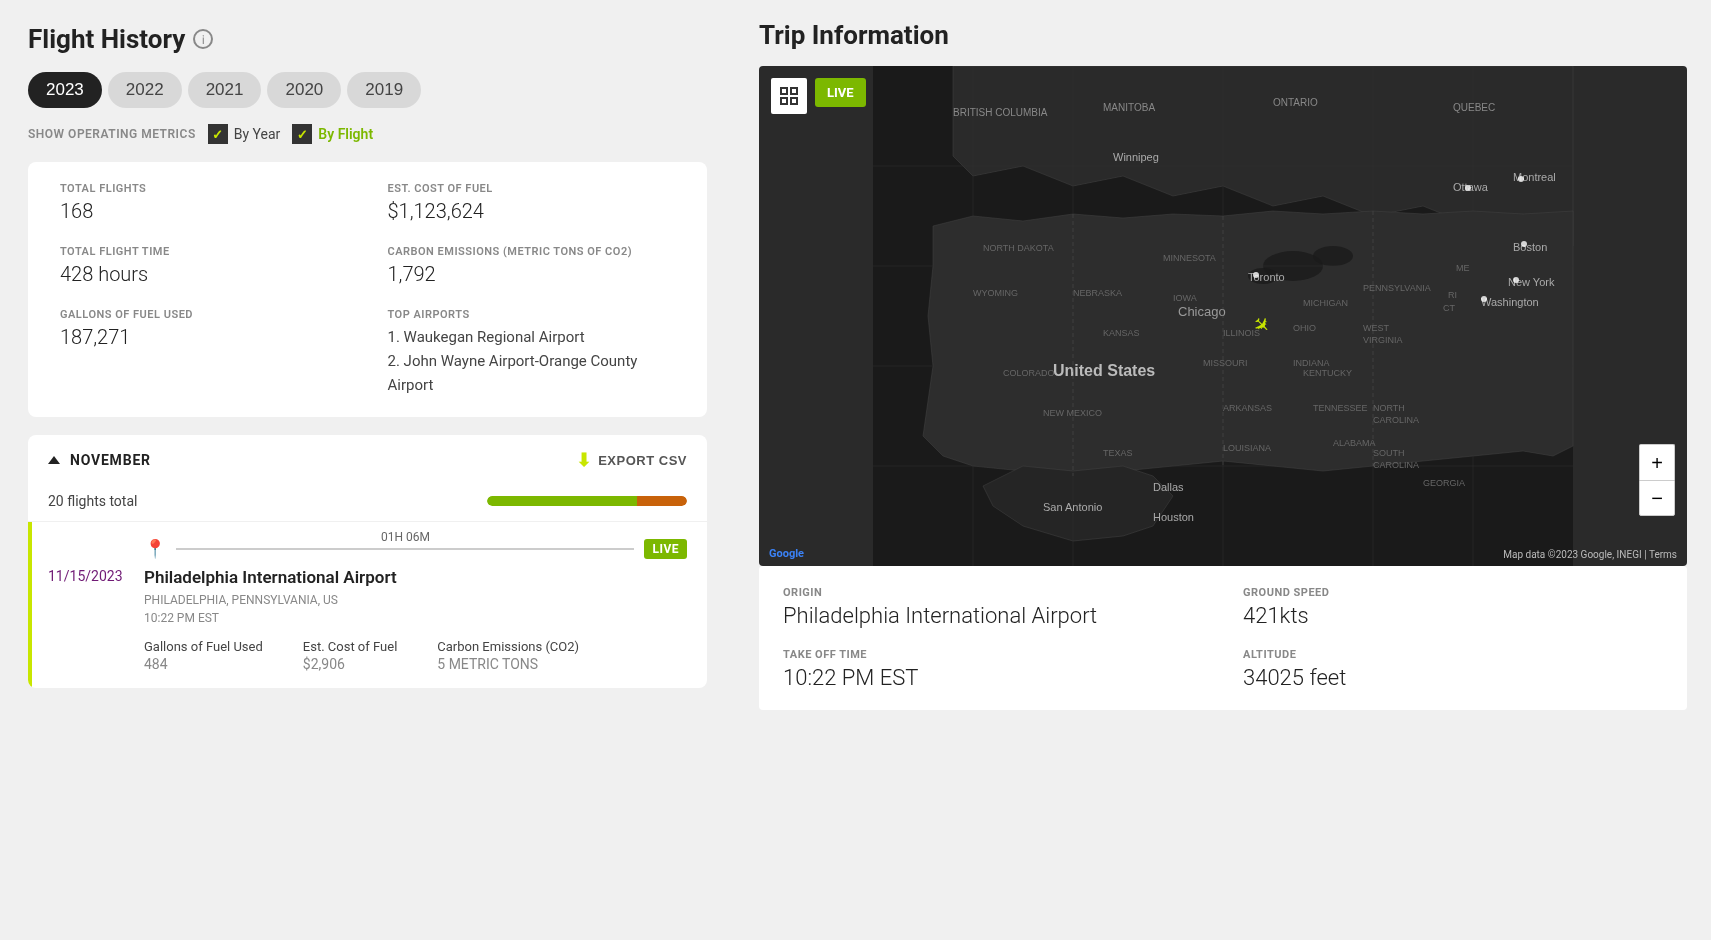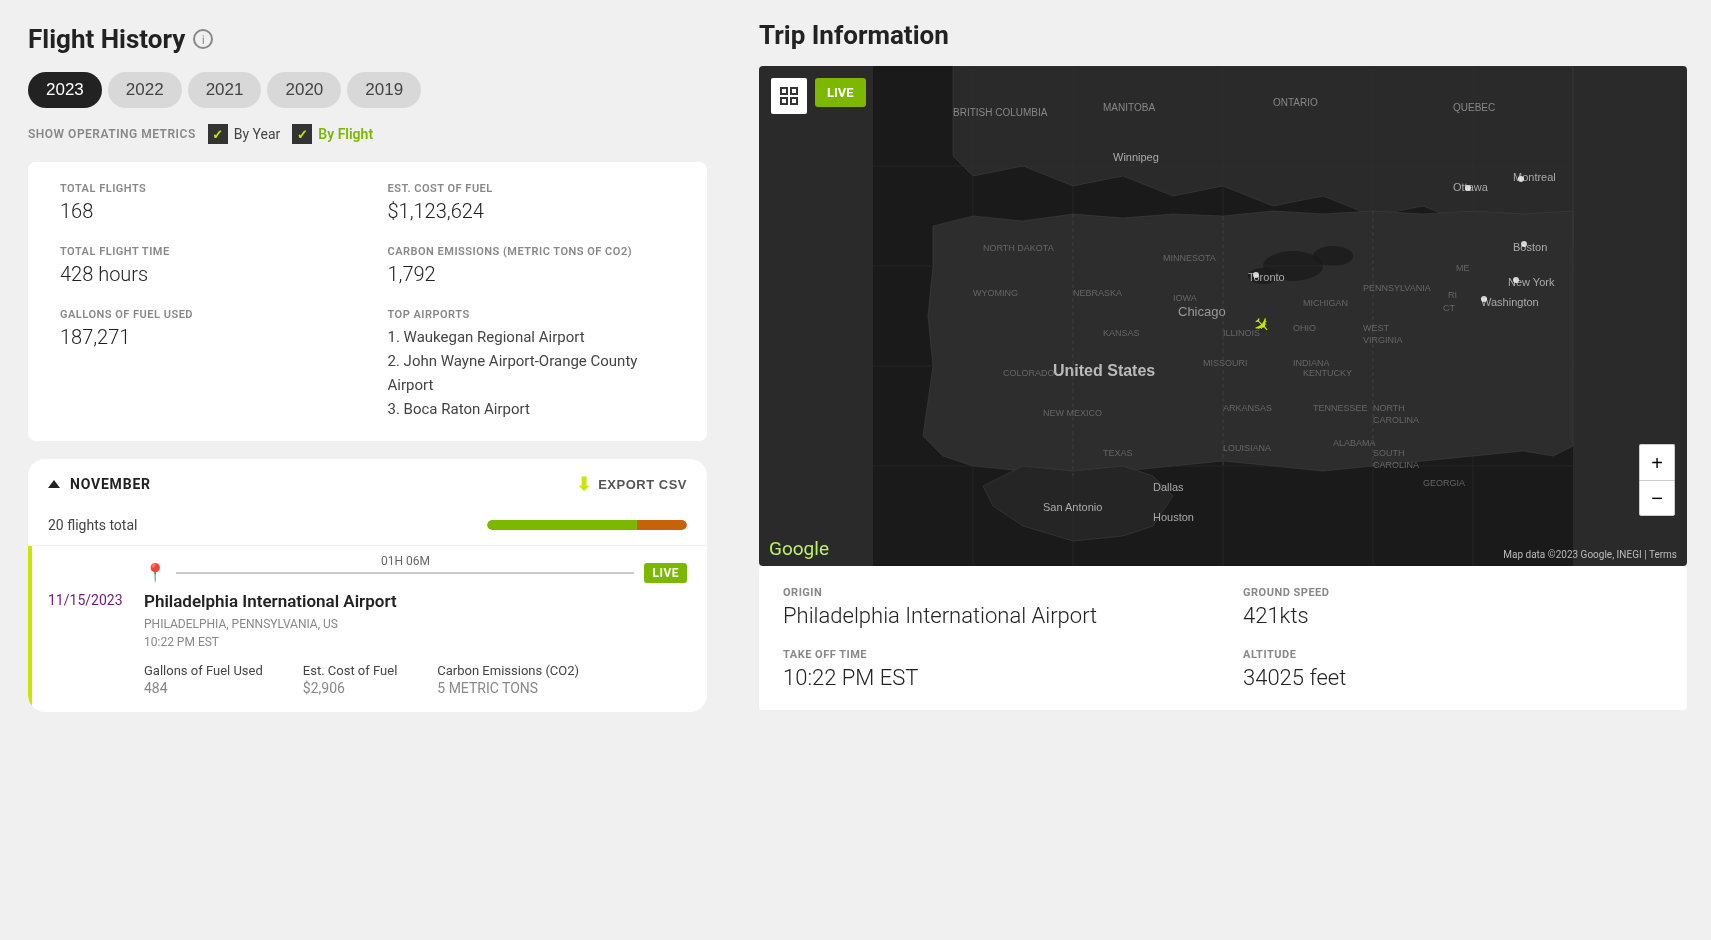--- a/index.html
+++ b/index.html
@@ -137,21 +137,21 @@
       list-style: none;
     }
     .airports-list li {
       font-size: 15px;
       color: #444;
       line-height: 1.6;
     }
 
     .november-section {
       background: #fff;
-      border-radius: 17px;
+      border-radius: 8px;
       overflow: hidden;
     }
     .november-header {
       display: flex;
       align-items: center;
       justify-content: space-between;
       padding: 14px 20px;
     }
     .november-title {
       display: flex;
@@ -369,23 +369,23 @@
       position: absolute;
       bottom: 0;
       left: 0;
       right: 0;
       display: flex;
       justify-content: space-between;
       align-items: flex-end;
       padding: 6px 10px;
     }
     .google-logo {
-      color: #bef264;
-      font-size: 19px;
-      font-weight: 400;
+      color: #3b82f6;
+      font-size: 11px;
+      font-weight: 700;
     }
     .map-attribution {
       font-size: 10px;
       color: #bbb;
     }
 
     .trip-details-card {
       background: #fff;
       border-radius: 4px;
       padding: 20px 24px;
@@ -460,21 +460,20 @@
       </div>
       <div class="metric-item">
         <div class="metric-label">GALLONS OF FUEL USED</div>
         <div class="metric-value">187,271</div>
       </div>
       <div class="metric-item">
         <div class="metric-label">TOP AIRPORTS</div>
         <ul class="airports-list">
           <li>1. Waukegan Regional Airport</li>
           <li>2. John Wayne Airport-Orange County Airport</li>
-          <li>3. Boca Raton Airport</li>
         </ul>
       </div>
     </div>
   </div>
 
   <div class="november-section">
     <div class="november-header">
       <div class="november-title">
         <span class="chevron-up"></span>
         <span>NOVEMBER</span>

